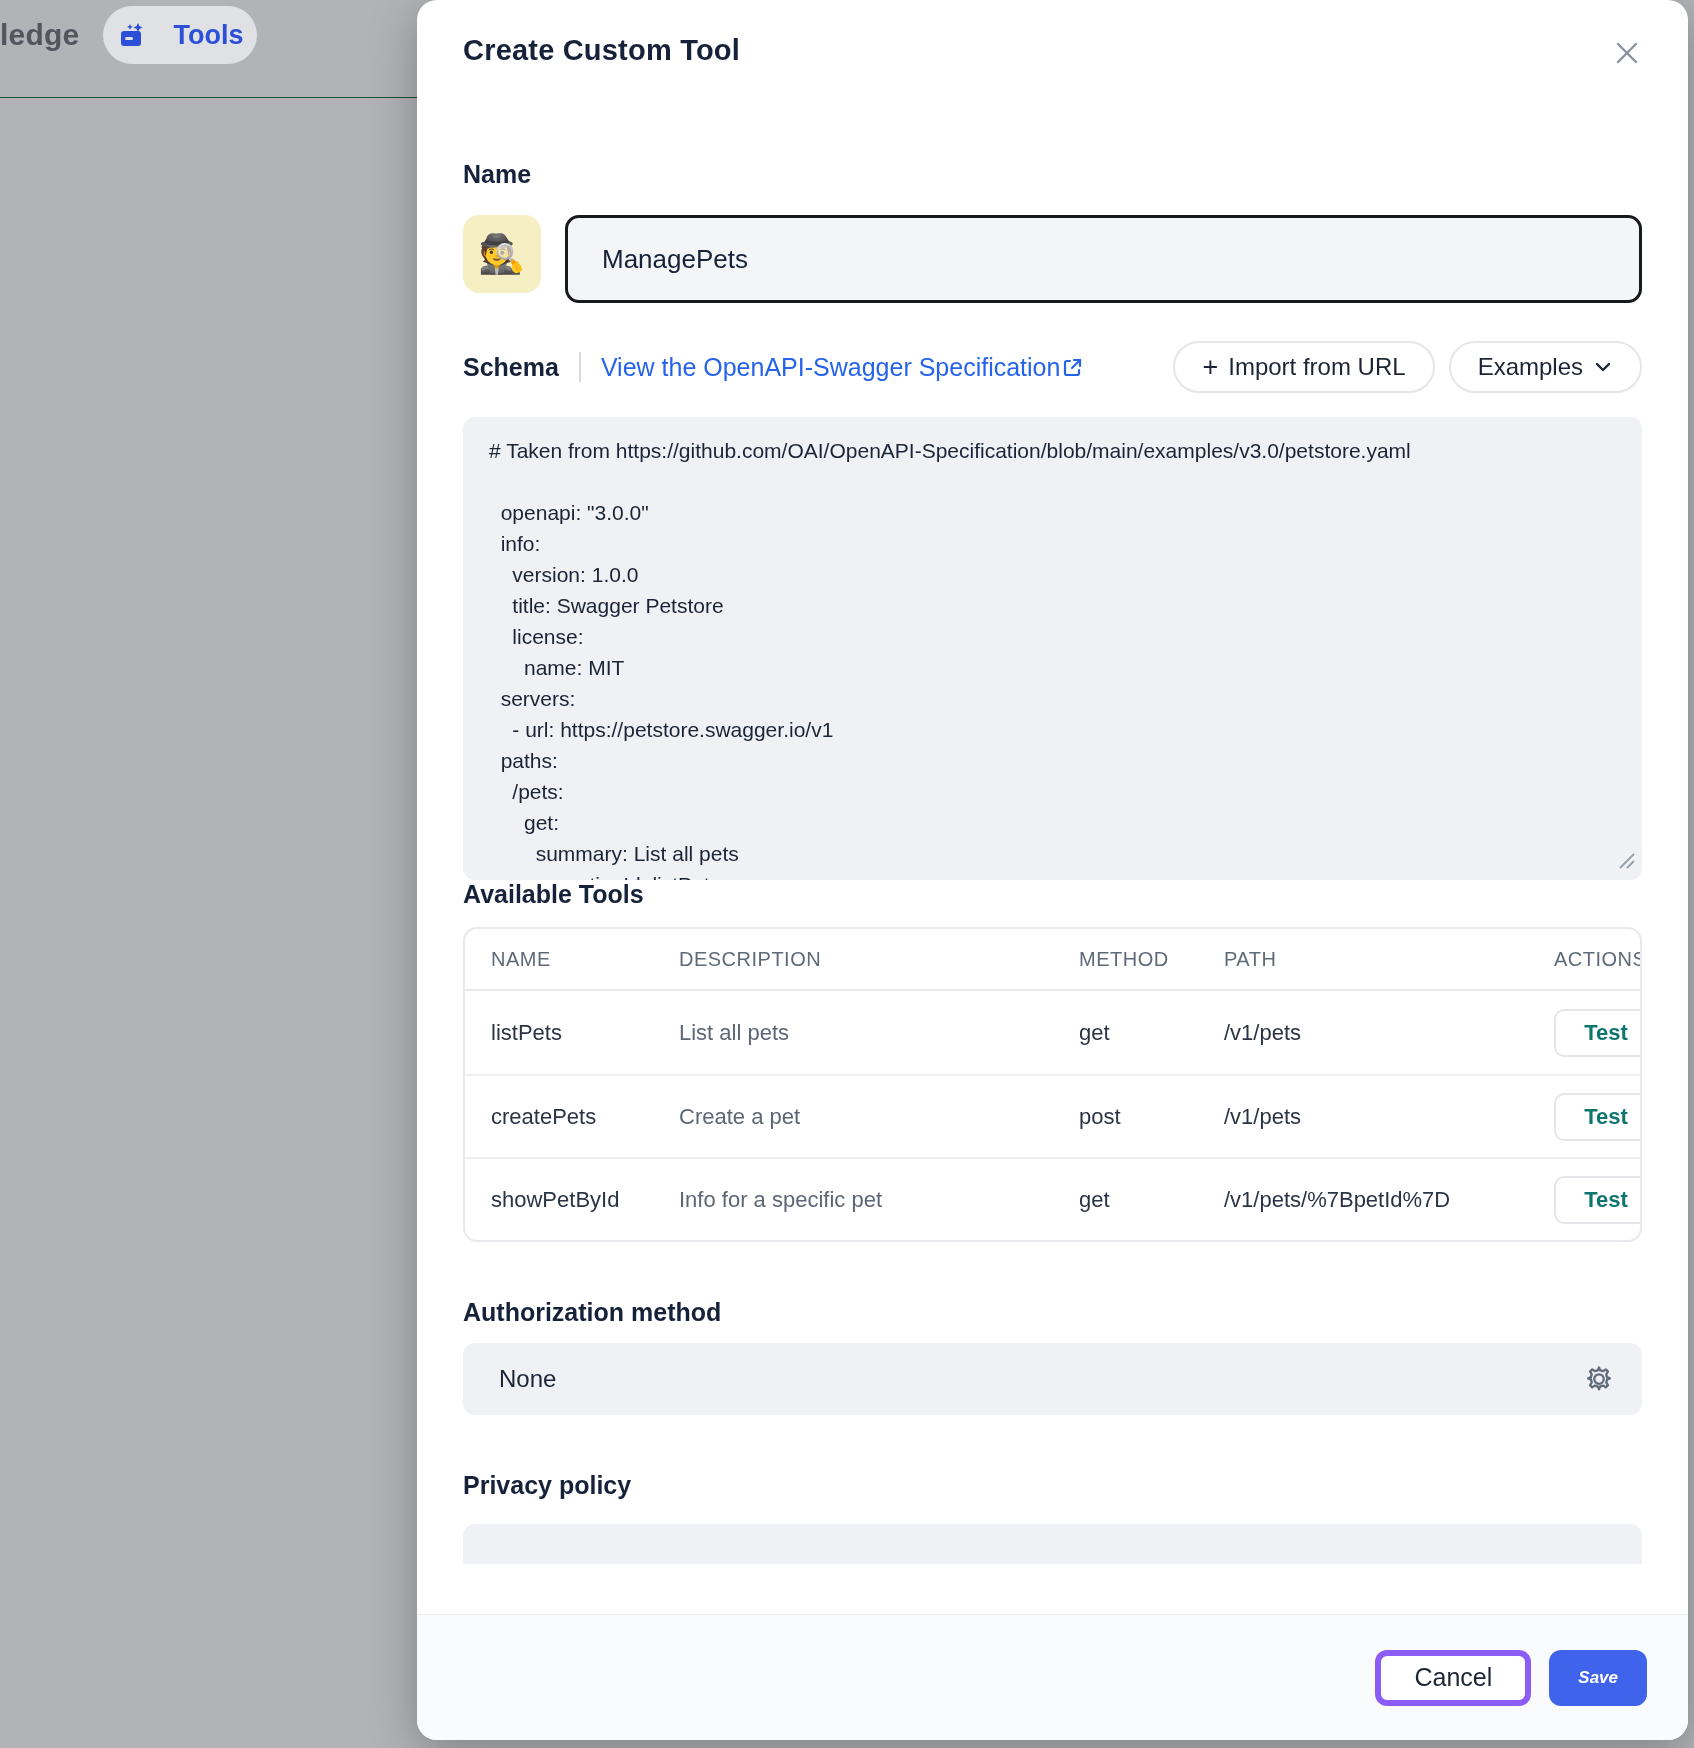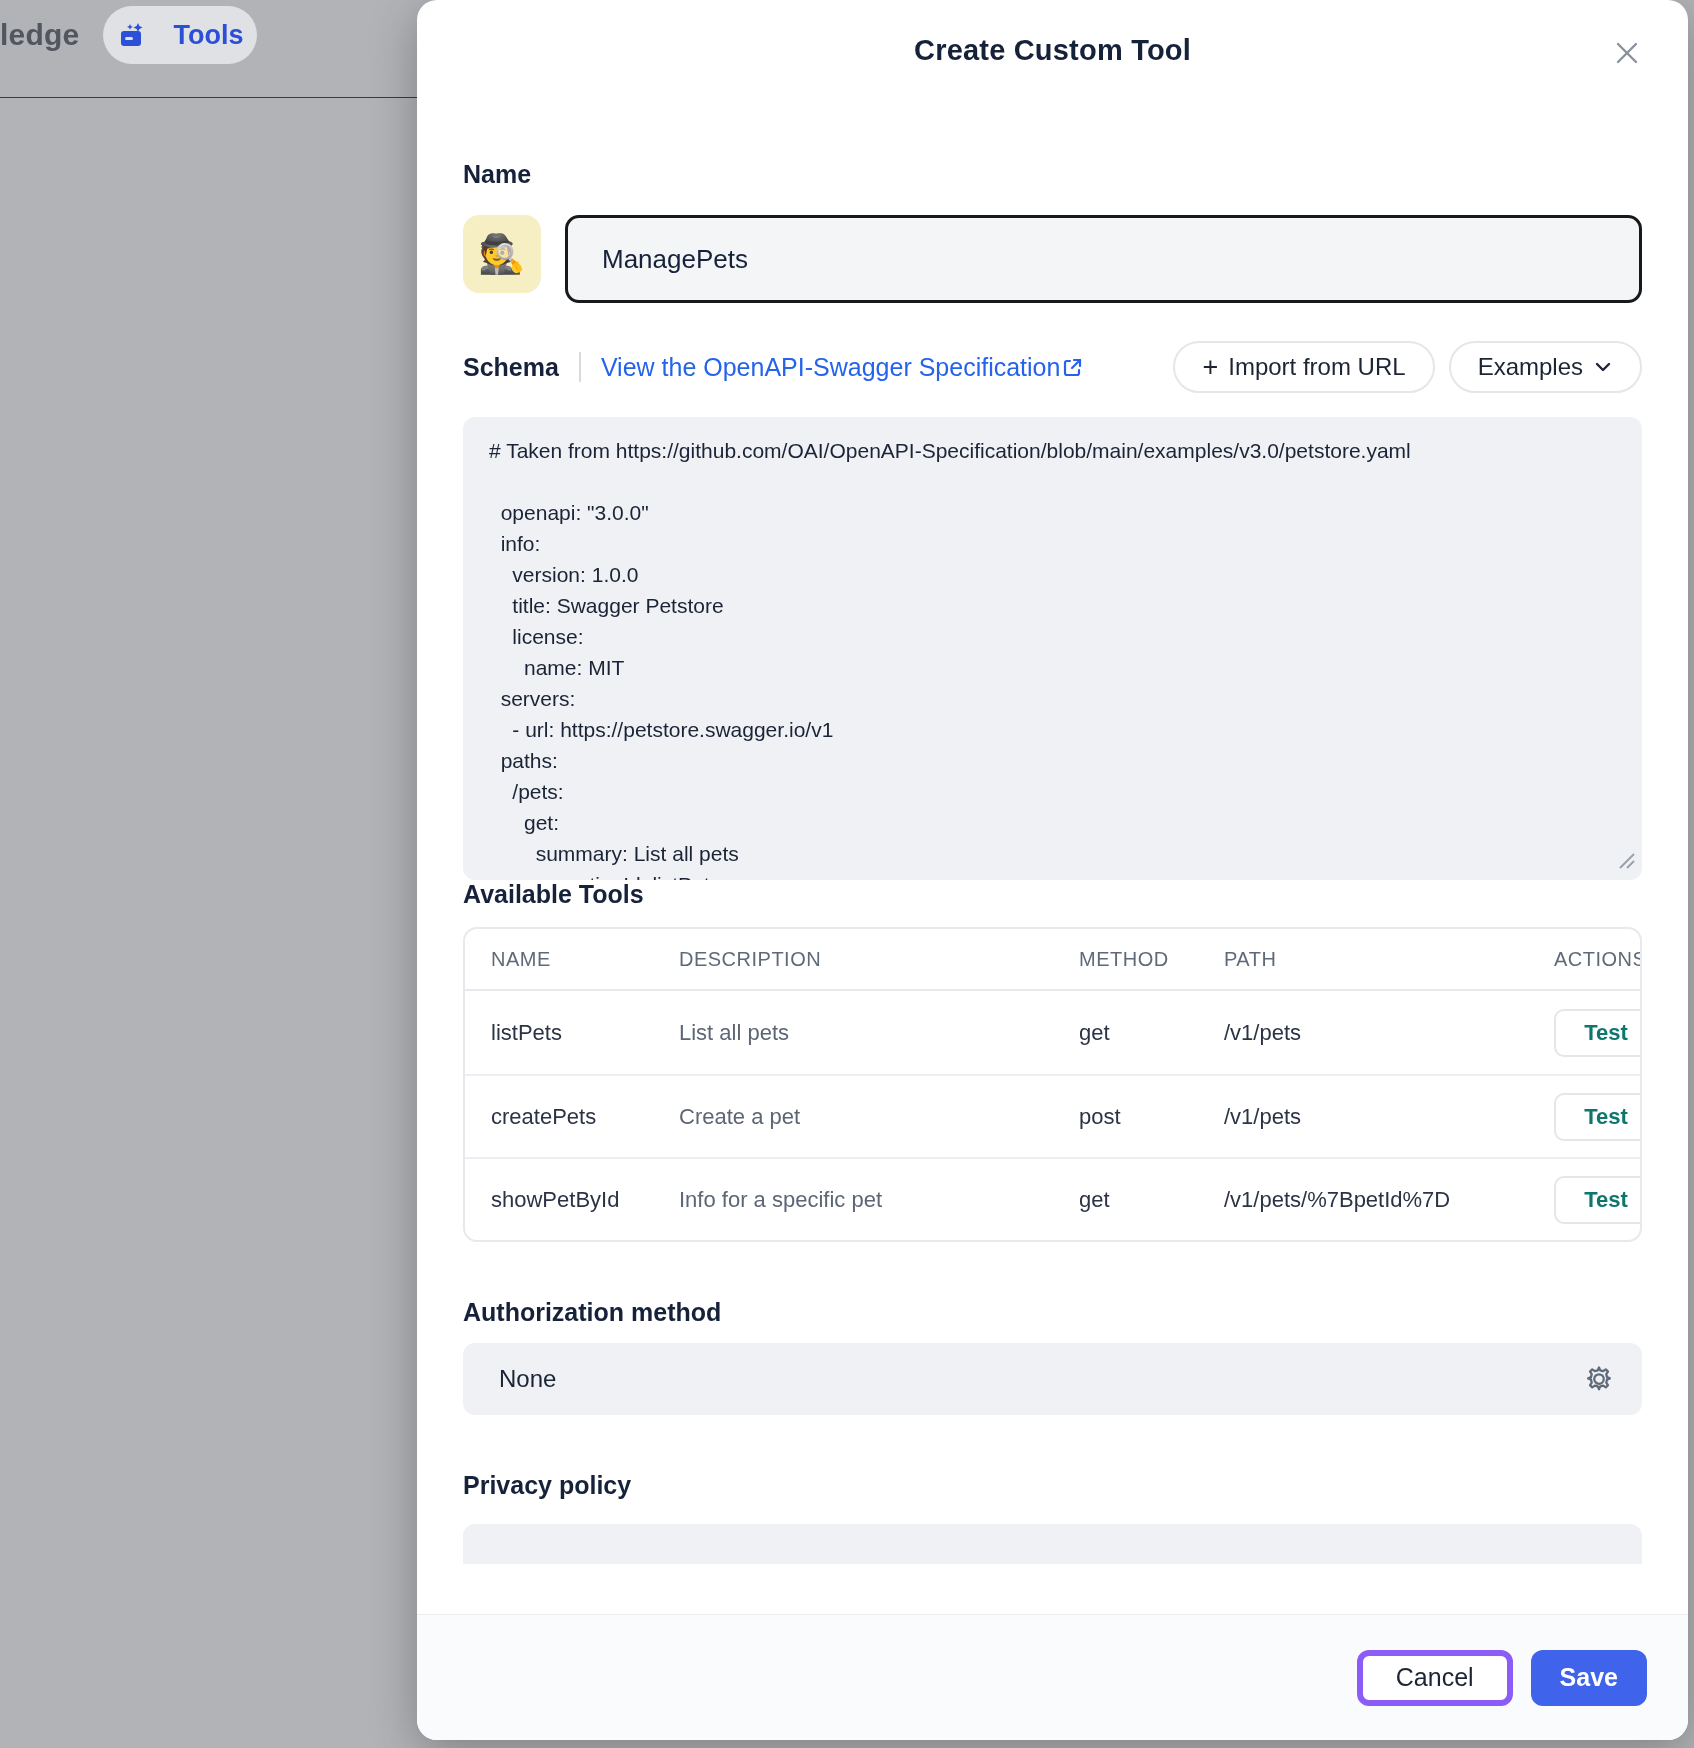--- a/index.html
+++ b/index.html
@@ -27,21 +27,21 @@
     cursor:pointer;
   }
   .tools-pill .label{ font-size:27px; font-weight:700; color:var(--accent_blue,#2b4fd7); }
   
   .modal{
     position:absolute; left:417px; top:0; width:1271px; height:1740px;
     background:#ffffff; border-radius:20px;
     box-shadow:0 12px 48px rgba(0,0,0,.28);
   }
   .modal-header{ position:relative; height:100px; padding:34px 46px 0 46px; }
-  .modal-title{ font-size:29px; font-weight:700; color:#16213a; letter-spacing:.2px;text-align:center;}
+  .modal-title{ font-size:29px; font-weight:700; color:#16213a; letter-spacing:.2px;}
   .close-btn{
     position:absolute; right:44px; top:36px; width:34px; height:34px;
     background:none; border:none; cursor:pointer; display:flex; align-items:center; justify-content:center;
   }
   .modal-body{ padding:0 46px; }
   .section-label{ font-size:25px; font-weight:700; color:#16213a; }
   .name-label{ margin-top:60px; }
   .name-row{ margin-top:26px; display:flex; gap:24px; height:78px; }
   .emoji-tile{
     width:78px; height:78px; background:#f7efc4; border-radius:16px;
@@ -132,21 +132,21 @@
     padding:0 41px;
   }
   .cancel-btn{
     height:56px; padding:0 33px; background:#fff; border:6px solid #8b5cf6;
     border-radius:12px; font-family:"Liberation Sans",sans-serif;
     font-size:25px; color:#1d2535; cursor:pointer;
   }
   .save-btn{
     height:56px; padding:0 29px; background:var(--save_blue,#3f63ea); border:none;
     border-radius:12px; font-family:"Liberation Sans",sans-serif;
-    font-size:25px; font-weight:600; color:#ffffff; cursor:pointer;
+    font-size:17px; font-weight:600; color:#ffffff; cursor:pointer;font-style:italic;
   }
 </style>
 </head>
 <body>
 
 <div class="bg-topbar">
   <span class="bg-tab">ledge</span>
   <div class="tools-pill">
     <span style="display:flex;">
       <svg width="30" height="30" viewBox="0 0 30 30">

